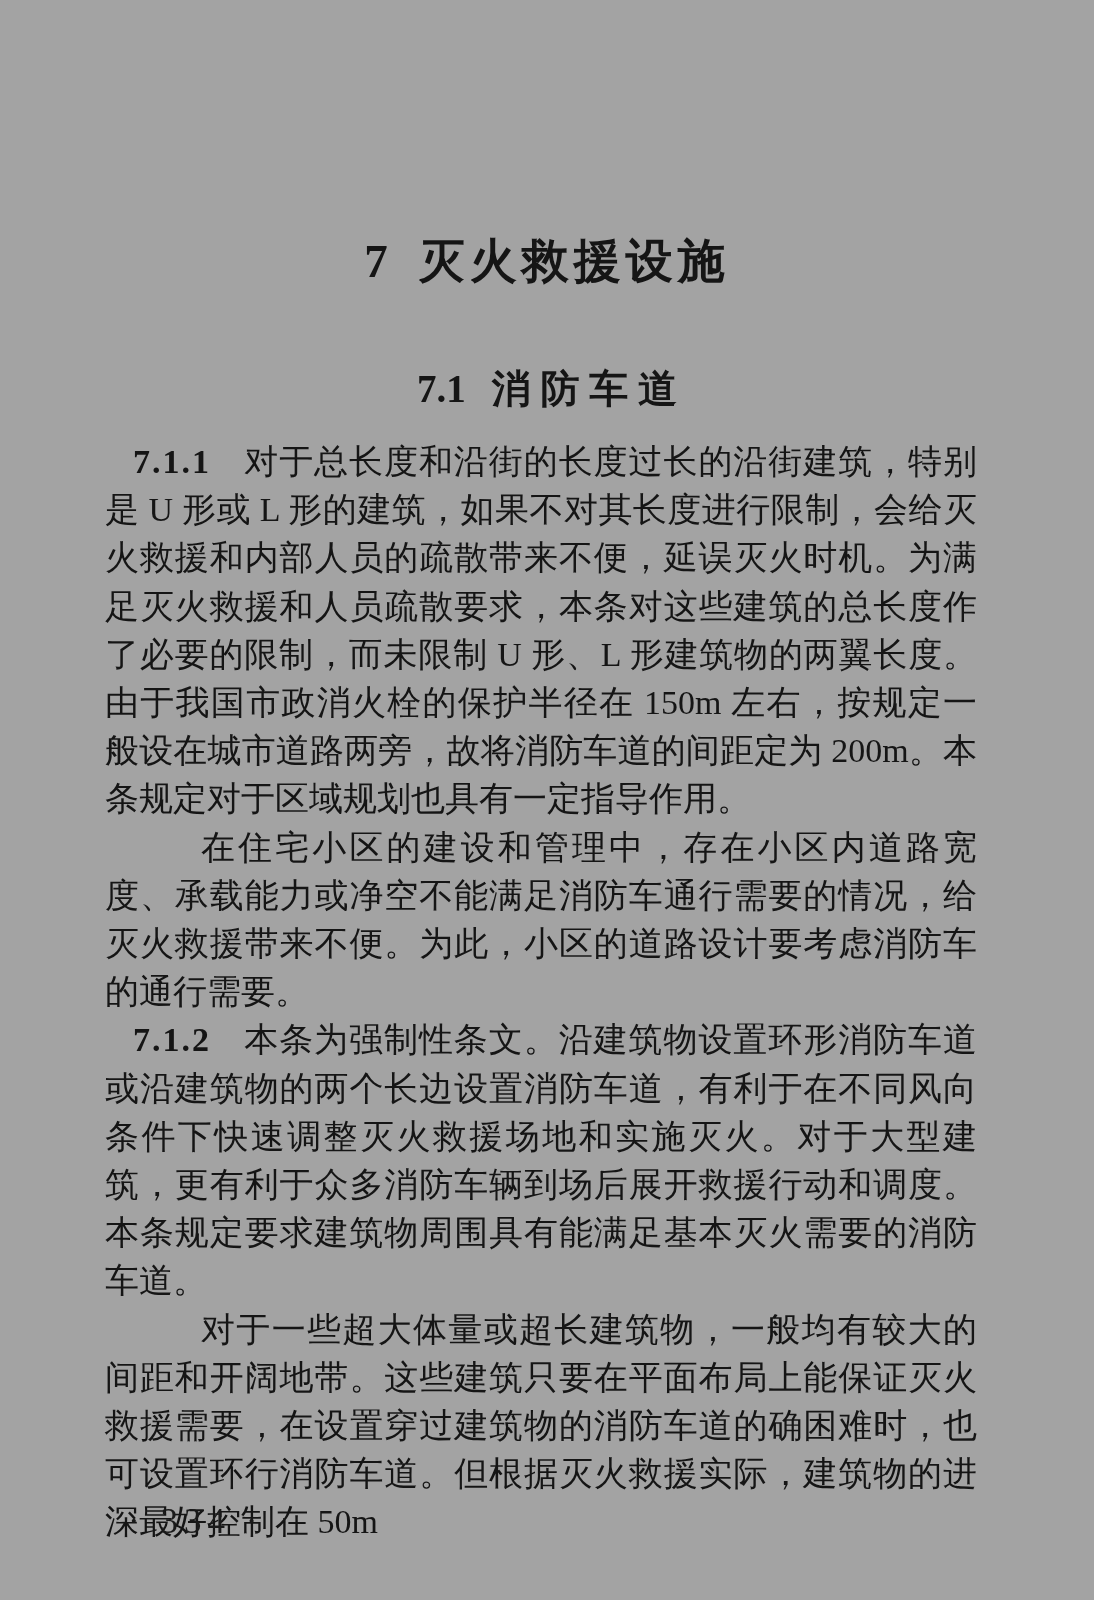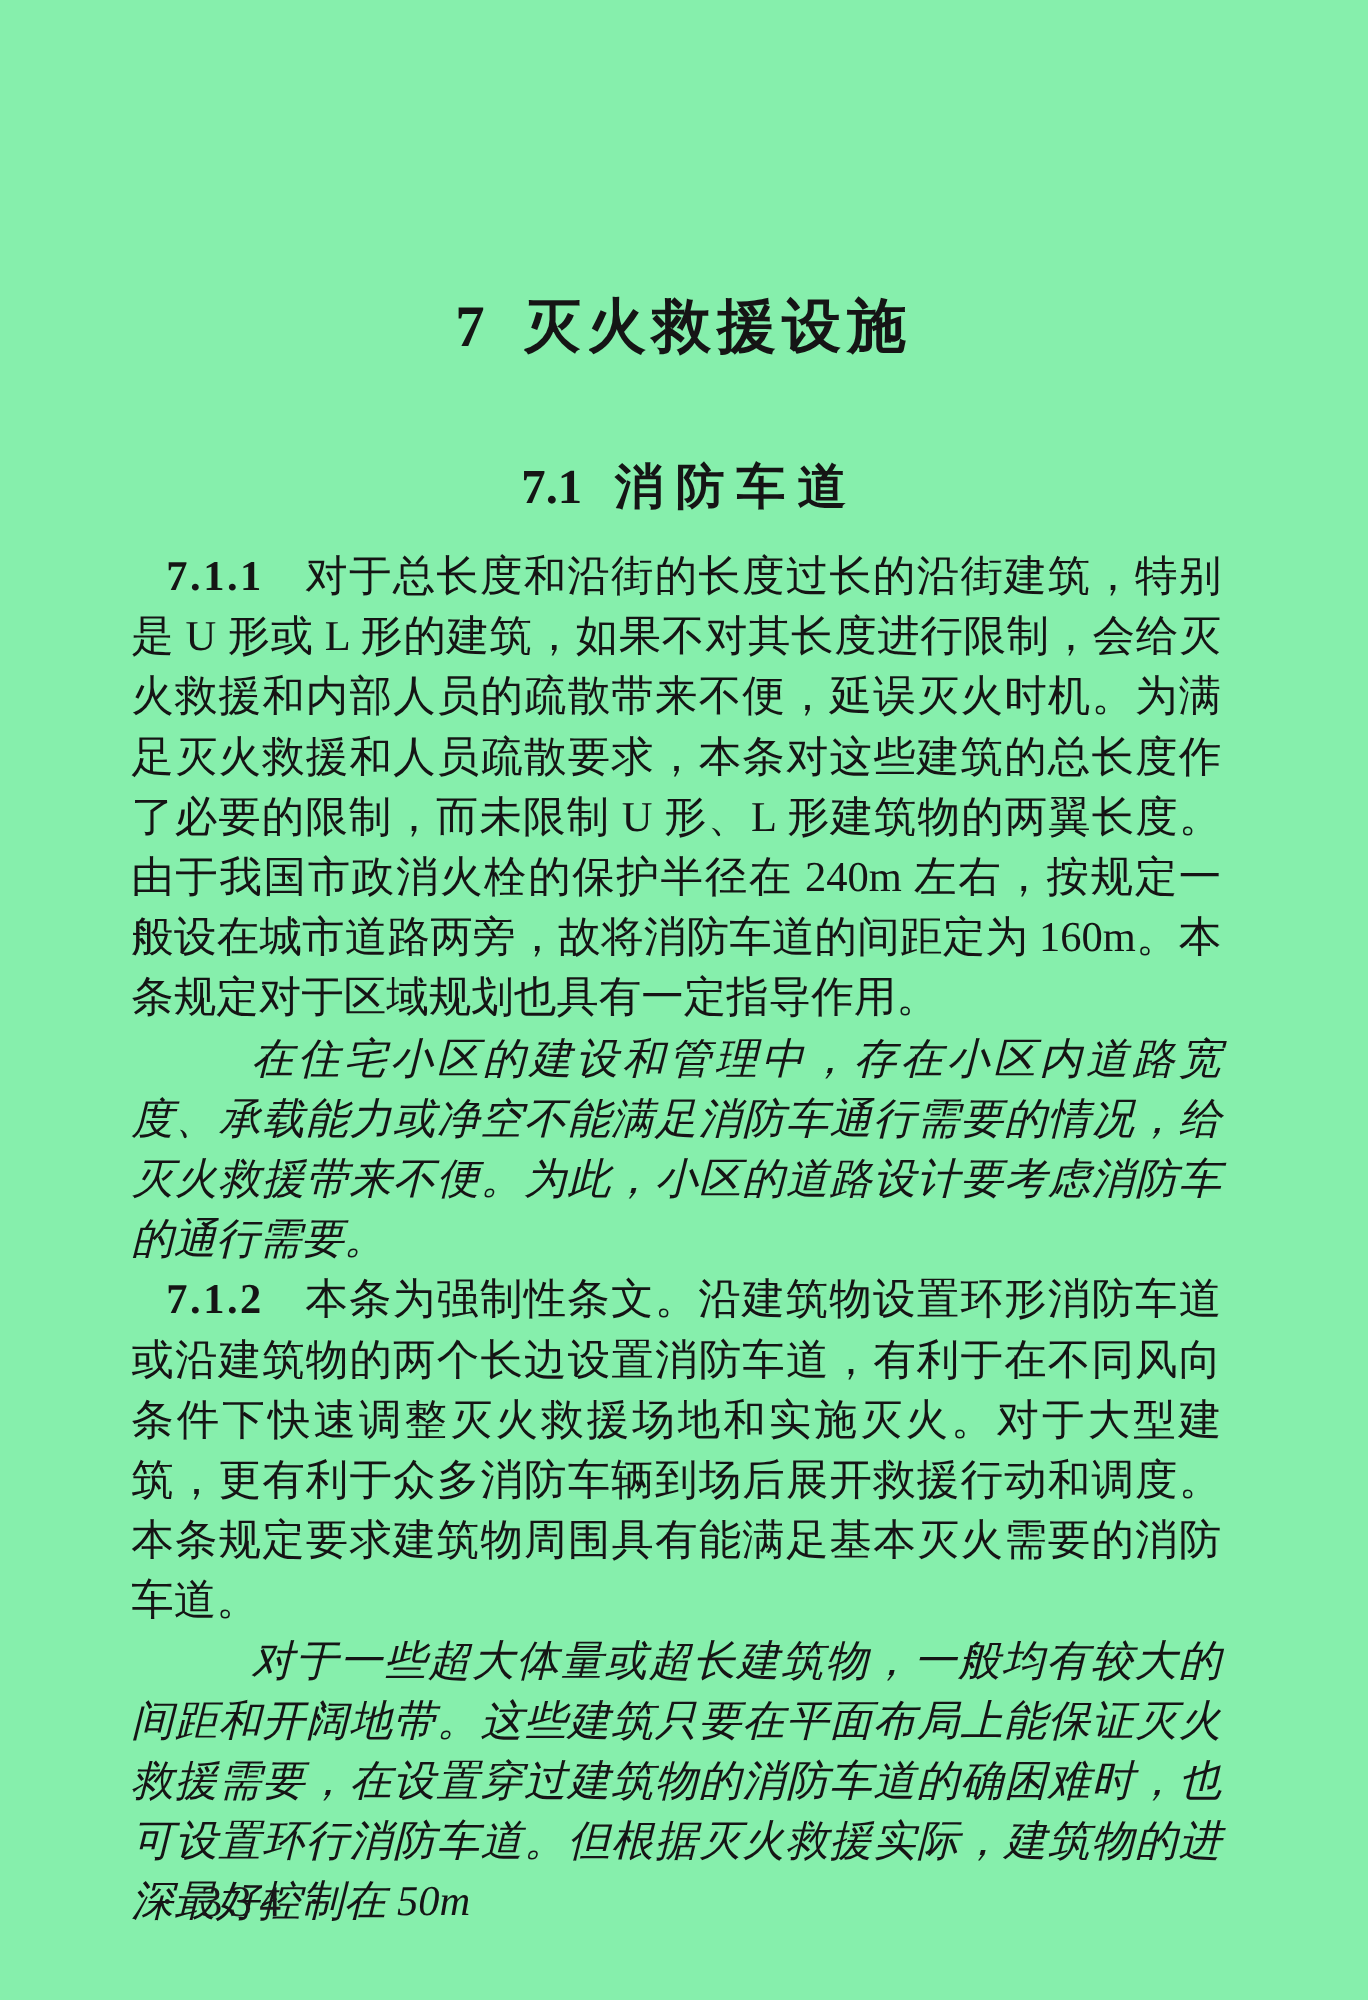--- a/index.html
+++ b/index.html
@@ -11,21 +11,21 @@
     width: 1094px;
     height: 1600px;
     font-family: "Liberation Serif", "DejaVu Serif", serif;
     color: #151515;
     position: relative;
     overflow: hidden;
   }
   .page {
     position: absolute;
     inset: 0;
-    background: #86efac;
+    background: #a3a3a3;
     padding-left: 11px;
   }
   .chapter-title {
     position: absolute;
     top: 230px;
     left: 0;
     width: 100%;
     text-align: center;
     font-size: 47px;
     font-weight: 700;
@@ -59,21 +59,20 @@
     font-size: 34px;
     line-height: 48.2px;
   }
   .para {
     margin: 0;
     text-align: justify;
     text-align-last: left;
   }
   .para.indented {
     text-indent: 2em;
-    font-style: italic;
   }
   .clause-label {
     font-weight: 700;
     letter-spacing: 2px;
     margin-left: 28px;
   }
   .clause-label:not(:empty) {
     margin-right: 0.95em;
   }
   .footer {
@@ -93,21 +92,21 @@
   <h1 class="chapter-title">
     <span class="chapter-number">7</span><span class="chapter-name">灭火救援设施</span>
   </h1>
 
   <h2 class="section-title">
     <span class="section-number">7.1</span><span class="section-name">消 防 车 道</span>
   </h2>
 
   <div class="body-text">
 
-    <p class="para"><span class="clause-label">7.1.1</span><span class="para-content">对于总长度和沿街的长度过长的沿街建筑，特别是 U 形或 L 形的建筑，如果不对其长度进行限制，会给灭火救援和内部人员的疏散带来不便，延误灭火时机。为满足灭火救援和人员疏散要求，本条对这些建筑的总长度作了必要的限制，而未限制 U 形、L 形建筑物的两翼长度。由于我国市政消火栓的保护半径在 240m 左右，按规定一般设在城市道路两旁，故将消防车道的间距定为 160m。本条规定对于区域规划也具有一定指导作用。</span></p>
+    <p class="para"><span class="clause-label">7.1.1</span><span class="para-content">对于总长度和沿街的长度过长的沿街建筑，特别是 U 形或 L 形的建筑，如果不对其长度进行限制，会给灭火救援和内部人员的疏散带来不便，延误灭火时机。为满足灭火救援和人员疏散要求，本条对这些建筑的总长度作了必要的限制，而未限制 U 形、L 形建筑物的两翼长度。由于我国市政消火栓的保护半径在 150m 左右，按规定一般设在城市道路两旁，故将消防车道的间距定为 200m。本条规定对于区域规划也具有一定指导作用。</span></p>
 
     <p class="para indented"><span class="clause-label"></span><span class="para-content">在住宅小区的建设和管理中，存在小区内道路宽度、承载能力或净空不能满足消防车通行需要的情况，给灭火救援带来不便。为此，小区的道路设计要考虑消防车的通行需要。</span></p>
 
 
     <p class="para"><span class="clause-label">7.1.2</span><span class="para-content">本条为强制性条文。沿建筑物设置环形消防车道或沿建筑物的两个长边设置消防车道，有利于在不同风向条件下快速调整灭火救援场地和实施灭火。对于大型建筑，更有利于众多消防车辆到场后展开救援行动和调度。本条规定要求建筑物周围具有能满足基本灭火需要的消防车道。</span></p>
 
     <p class="para indented"><span class="clause-label"></span><span class="para-content">对于一些超大体量或超长建筑物，一般均有较大的间距和开阔地带。这些建筑只要在平面布局上能保证灭火救援需要，在设置穿过建筑物的消防车道的确困难时，也可设置环行消防车道。但根据灭火救援实际，建筑物的进深最好控制在 50m</span></p>
 
   </div>
 

